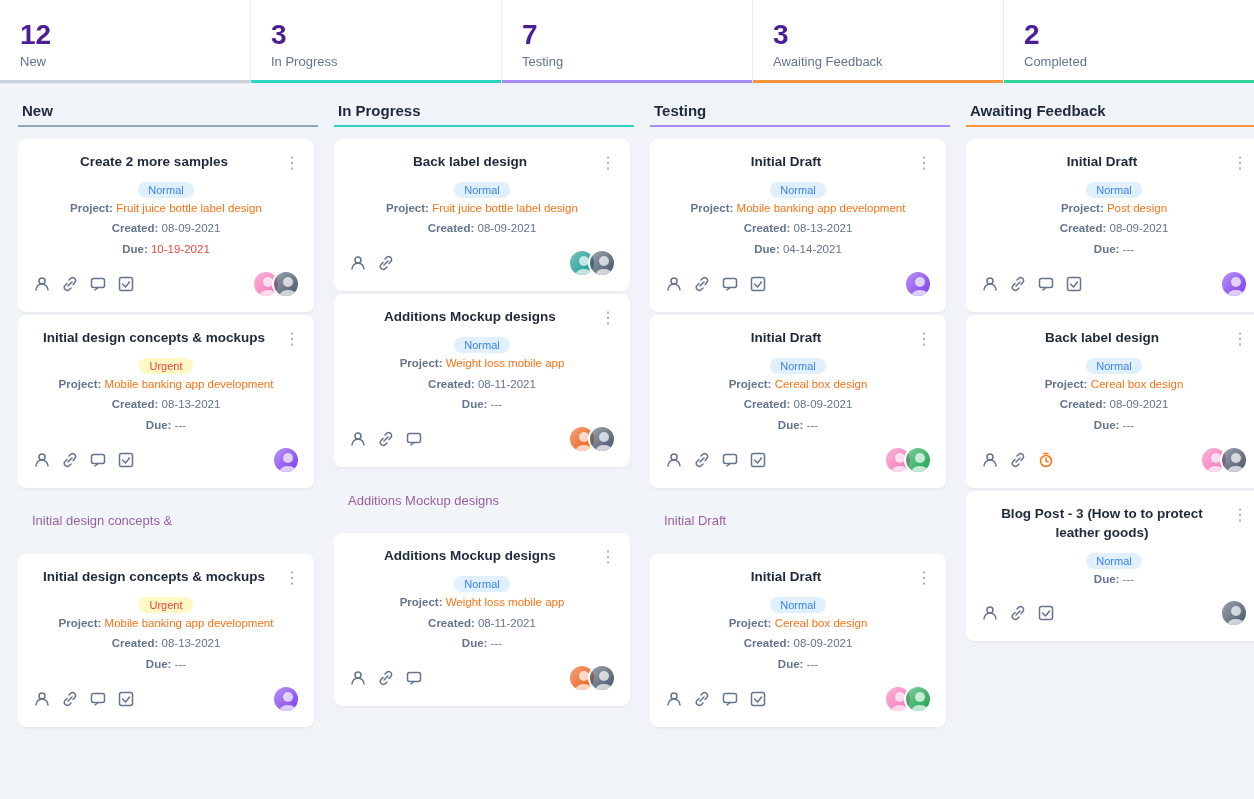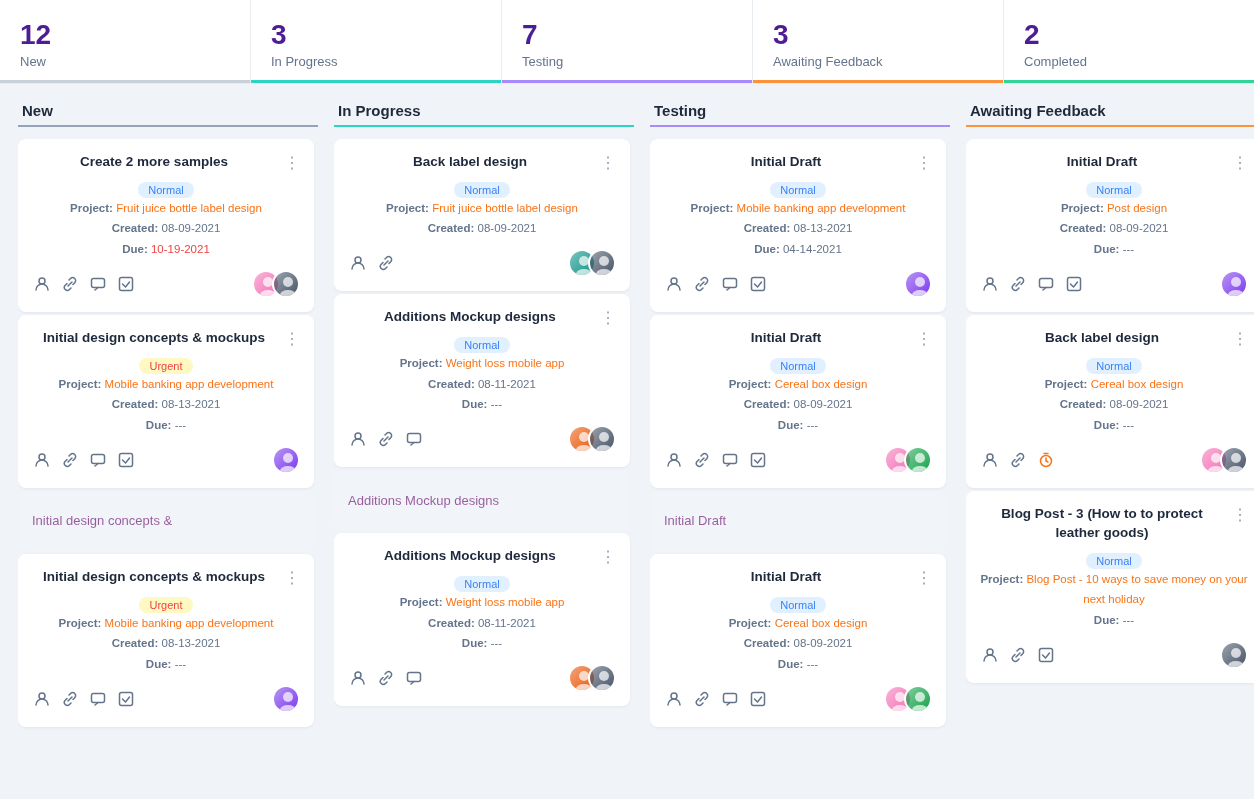--- a/index.html
+++ b/index.html
@@ -696,21 +696,20 @@
               <div class="avatar av-dark" style="background: linear-gradient(135deg, rgba(71, 85, 105, 0.533), rgb(71, 85, 105));"><svg viewBox="0 0 28 28" width="28" height="28">
     <circle cx="14" cy="10" r="5" fill="rgba(255,255,255,0.7)"></circle>
     <ellipse cx="14" cy="23" rx="8" ry="5" fill="rgba(255,255,255,0.7)"></ellipse>
   </svg></div>
             </div>
           </div></div>
         <div class="card"><div class="card-header">
             <div class="card-title">Blog Post - 3 (How to to protect leather goods)</div>
             <div class="card-menu">⋮</div>
           </div><span class="badge badge-normal">Normal</span><div class="card-meta">
-            <div><strong>Project:</strong> <span class="project-link">Blog Post - 10 ways to save money on your next holiday</span></div>
       <div><strong>Due:</strong> <span class="">---</span></div>
           </div><div class="card-footer">
             <div class="card-icons">
               <span class="icon-btn">
                 <svg width="16" height="16" viewBox="0 0 16 16" fill="none">
       <circle cx="8" cy="5" r="3" stroke="#64748b" stroke-width="1.5"></circle>
       <path d="M2 14c0-3.314 2.686-6 6-6s6 2.686 6 6" stroke="#64748b" stroke-width="1.5" stroke-linecap="round"></path>
     </svg>
               </span>
               <span class="icon-btn">

